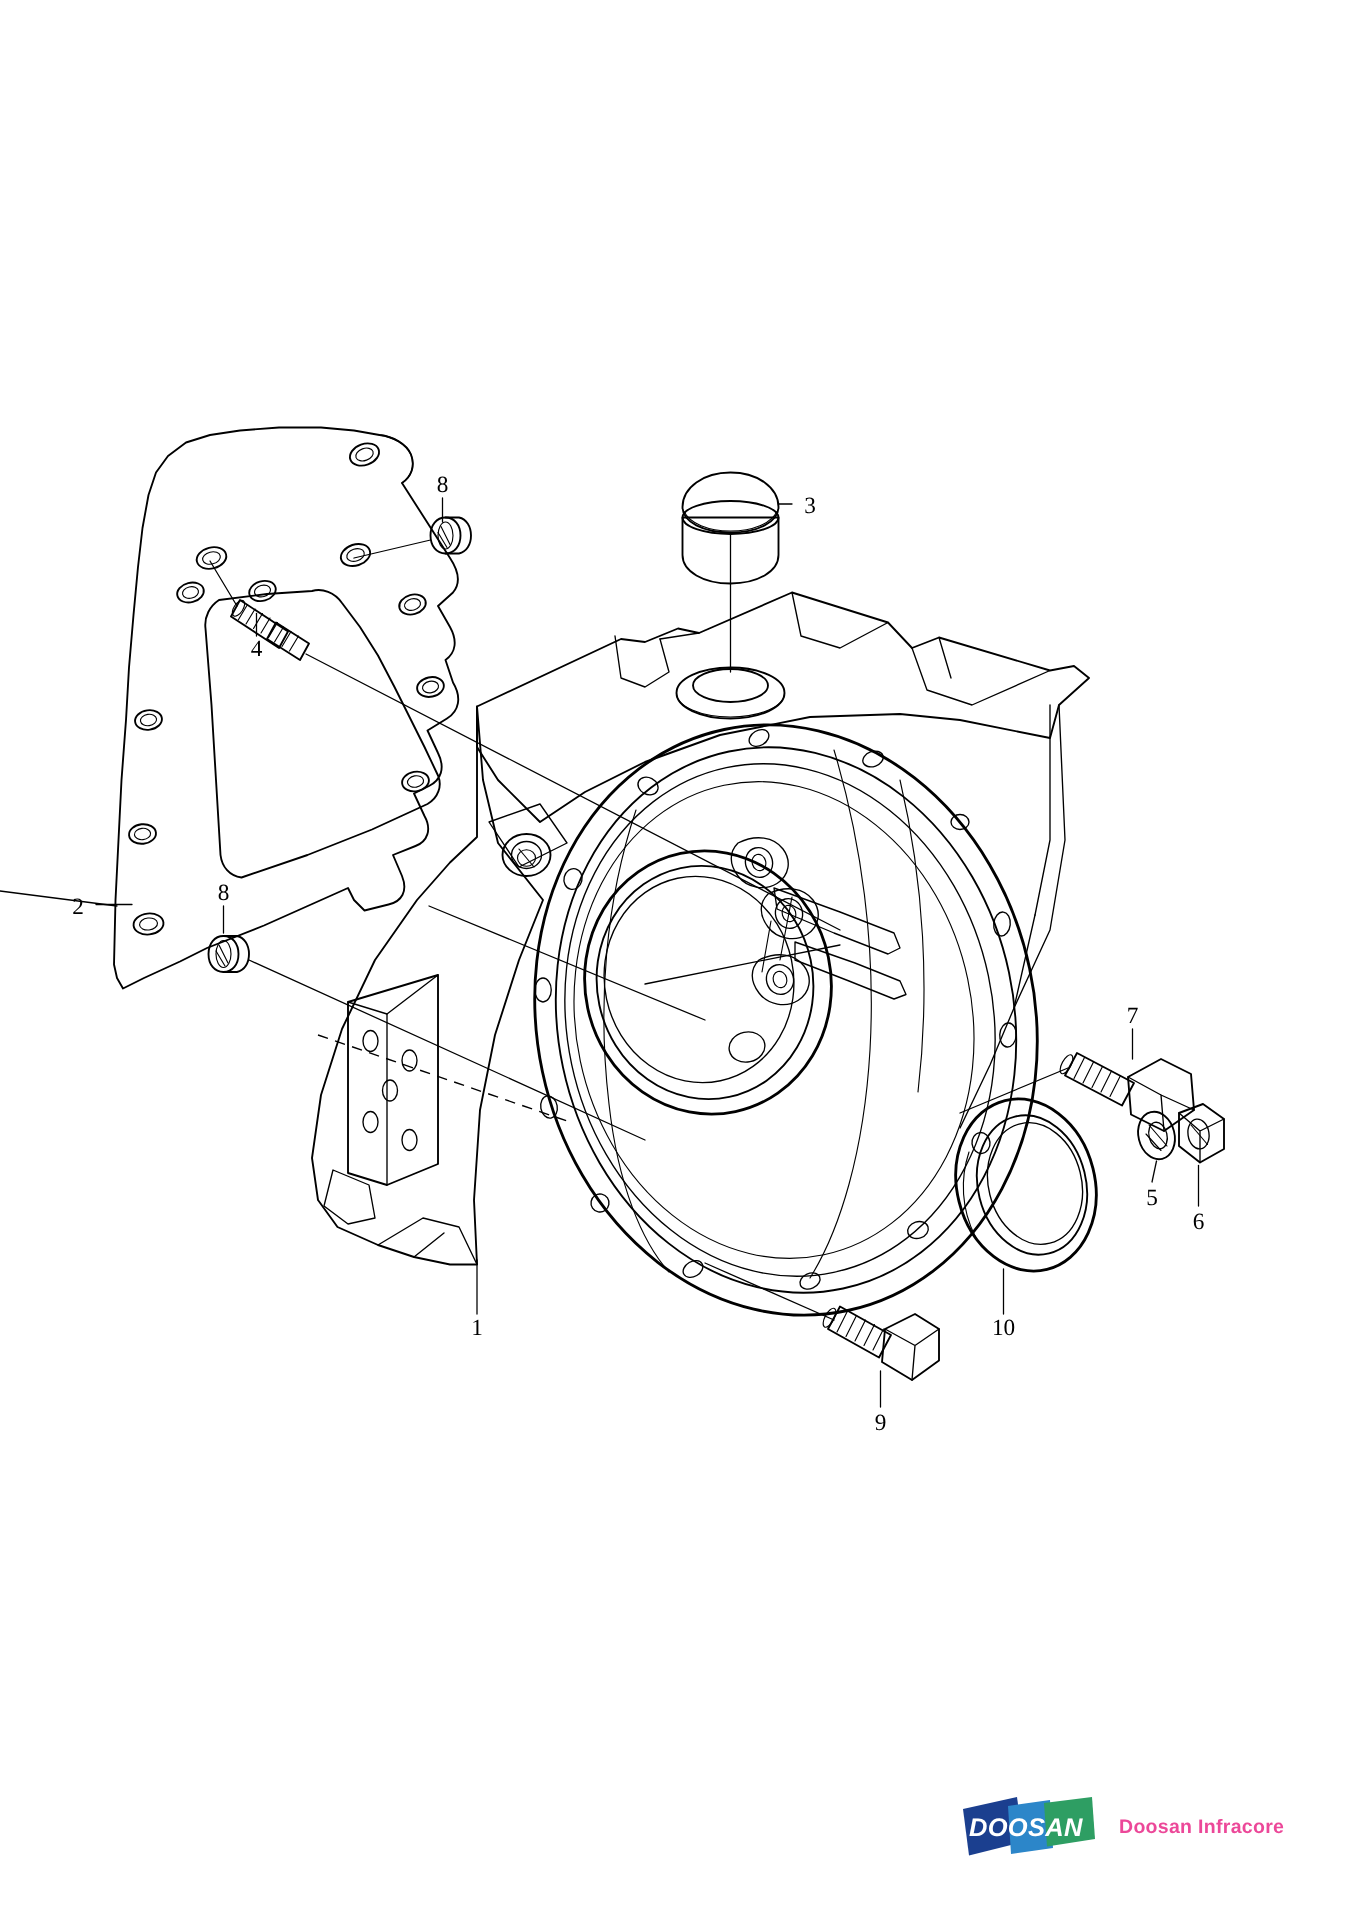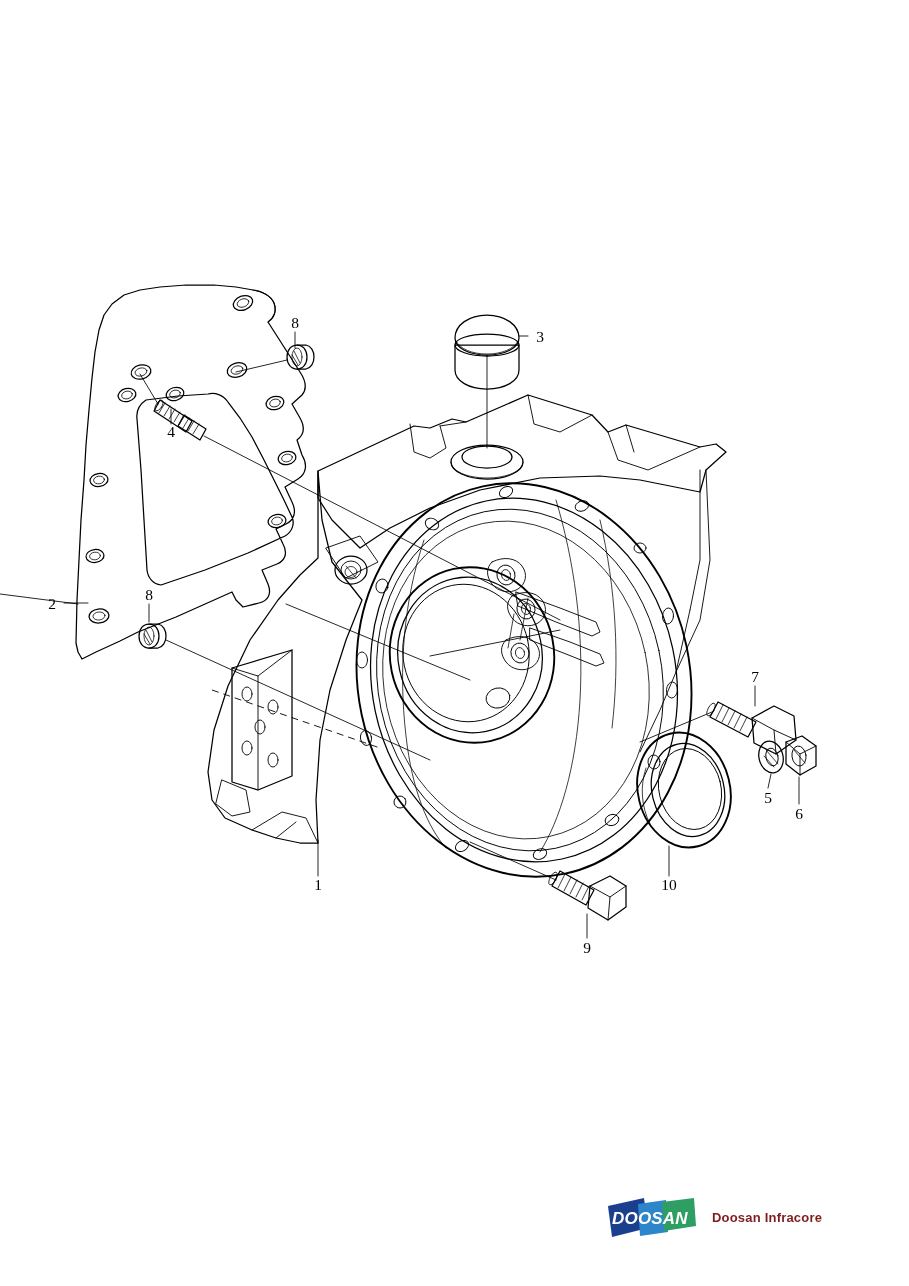--- a/index.html
+++ b/index.html
@@ -21,21 +21,21 @@
     font-family:"Liberation Serif", serif;
     font-size:15.5px;fill:#000;
   }
   .logo-text{
     position:absolute;
     font-family:"Liberation Sans", sans-serif;
     font-weight:bold;font-size:13px;
     letter-spacing:.2px;
     white-space:nowrap;
   }
-  #logo-block{position:absolute;left:604px;top:1196px;width:270px;height:48px;}
+  #logo-block{position:absolute;left:638px;top:1196px;width:270px;height:48px;}
   #logo-mark{position:absolute;left:0;top:0;width:100px;height:46px;}
   #logo-word{position:absolute;left:108px;top:14px;}
 </style>
 </head>
 <body>
 
 <div id="sheet">
 
   <svg class="diagram" viewBox="0 0 909 1286">
 
@@ -394,16 +394,16 @@
 
   <div id="logo-block">
     <svg id="logo-mark" viewBox="0 0 100 46">
       <g>
         <polygon points="4,10 40,2 44,32 8,41" fill="#1b3f8f"></polygon>
         <polygon points="34,8  62,4 64,36 36,40" fill="#2c86c9"></polygon>
         <polygon points="58,6  90,2 92,30 60,35" fill="#2e9e63"></polygon>
       </g>
       <text x="8" y="28" font-family="Liberation Sans, sans-serif" font-size="17" font-weight="bold" font-style="italic" fill="#ffffff" letter-spacing="0.2">DOOSAN</text>
     </svg>
-    <div id="logo-word" class="logo-text" style="color:#7f1d1d;">Doosan Infracore</div>
+    <div id="logo-word" class="logo-text" style="color:#ec4899;">Doosan Infracore</div>
   </div>
 
 </div>
 
 </body></html>

